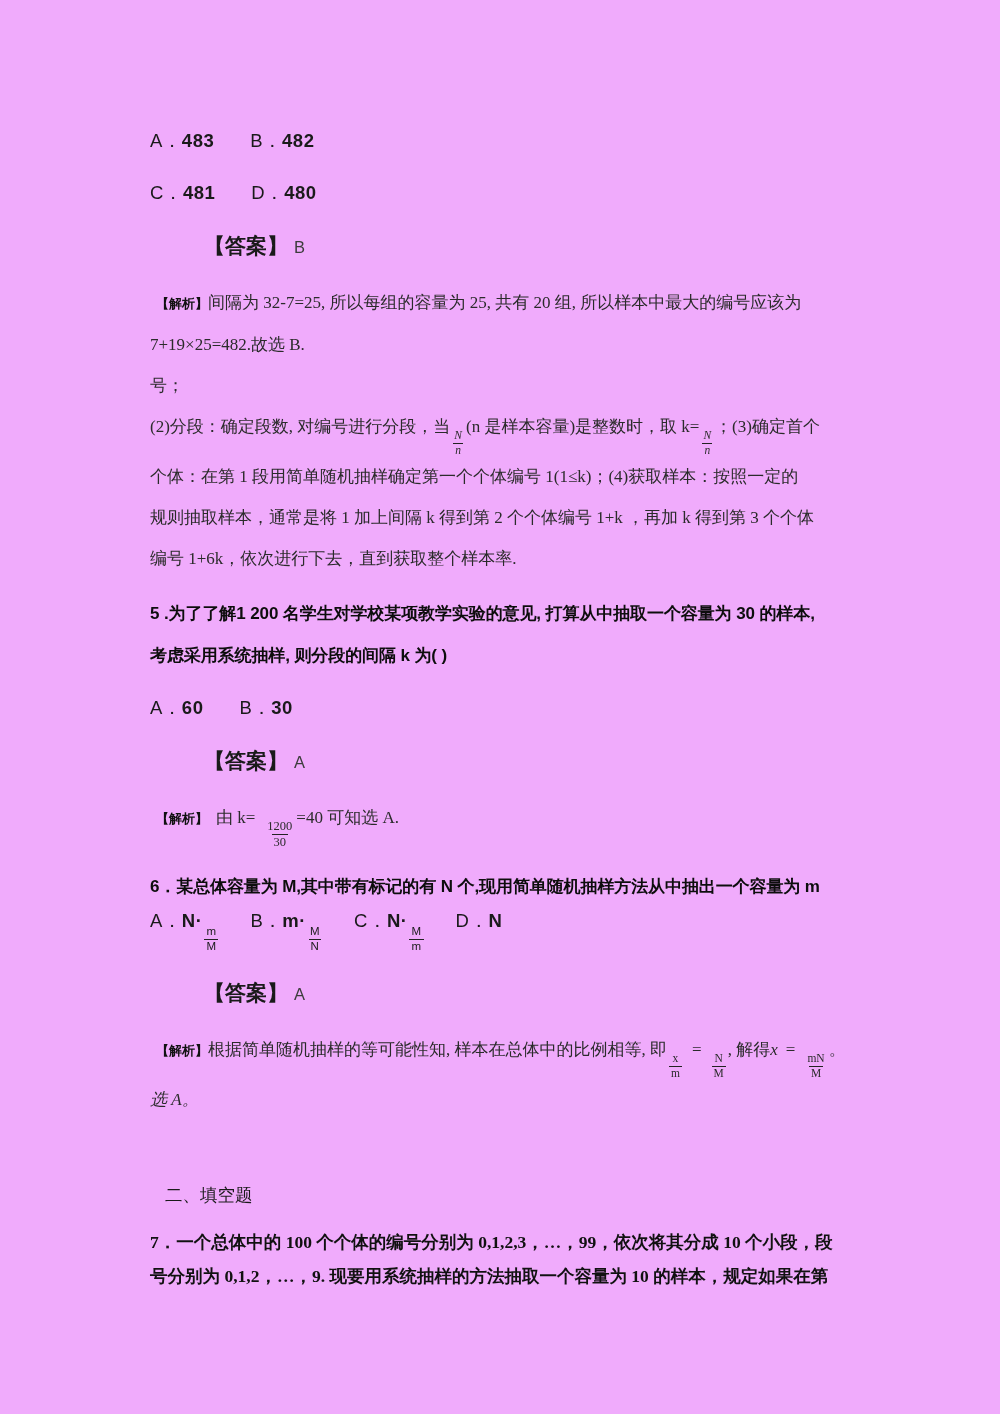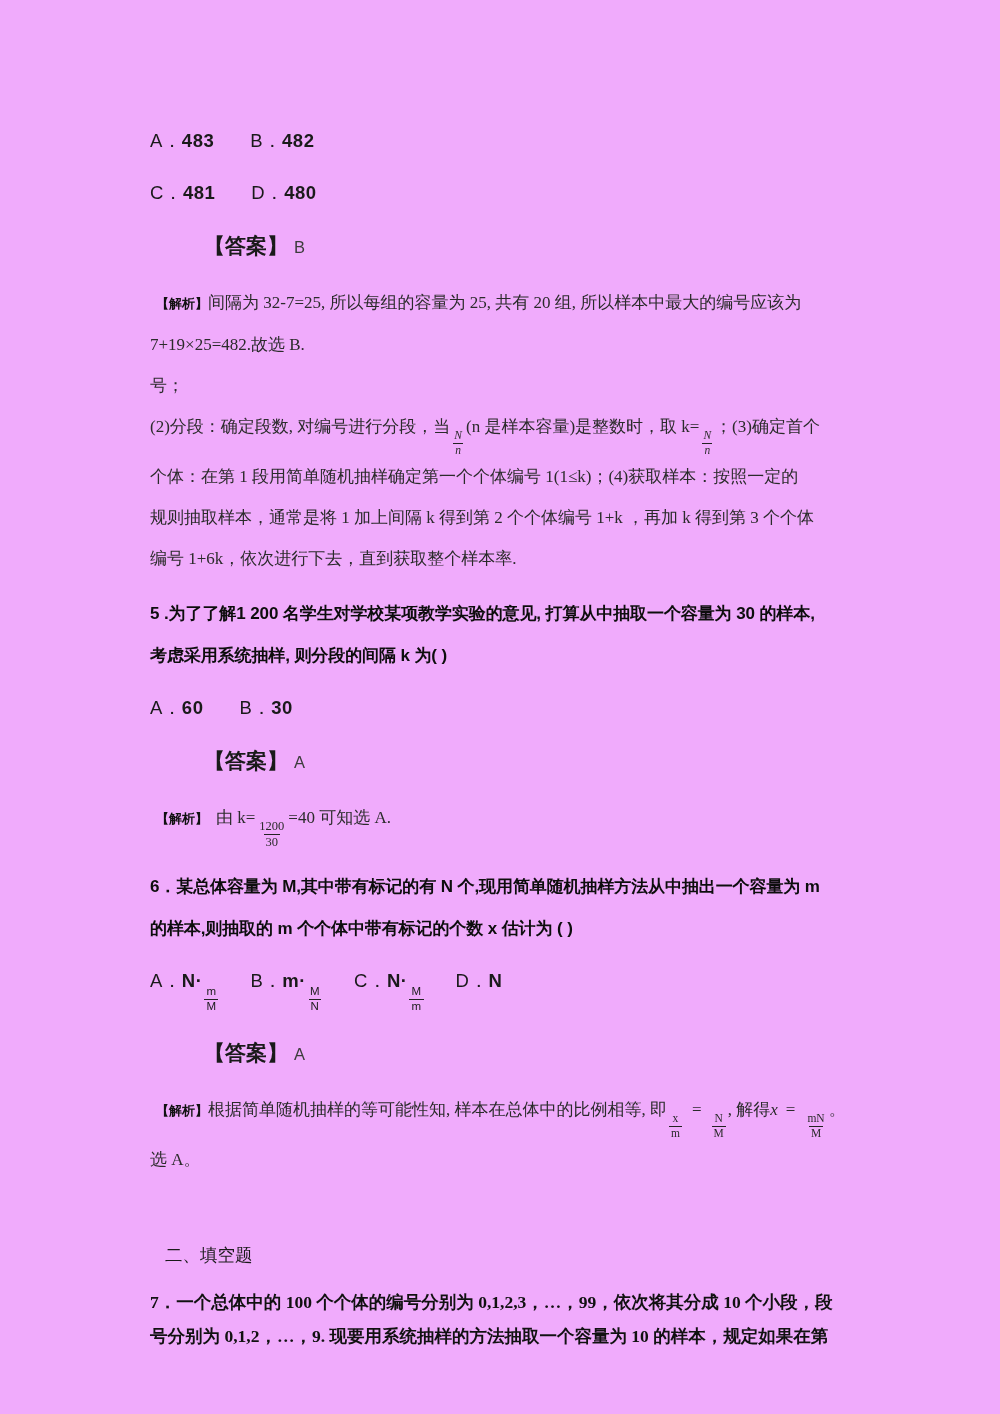--- a/index.html
+++ b/index.html
@@ -119,25 +119,25 @@
   }
   .frac .num {
     font-size: 11.5px;
     padding: 0 2px 1px 2px;
   }
   .frac .den {
     font-size: 11.5px;
     border-top: 1.4px solid #222;
     padding: 1px 2px 0 2px;
   }
-  .frac.big .num, .frac.big .den { font-size: 12.5px; }
+  .frac.big .num, .frac.big .den { font-size: 12.5px; margin-left: 8px; }
   .it { font-style: italic; }
   .mb14 { margin-bottom: 14px; }
   .mb18 { margin-bottom: 18px; }
-  .mb60 { margin-bottom: 60px; }
+  .mb60 { margin-bottom: 60px; font-style: italic; }
   .sp-sm { display:inline-block; width: 8px; }
 </style>
 </head>
 <body>
 
 <div class="page">
   <div class="content">
 
     <div class="opt-row">
       <span class="lbl">A．</span><span class="val">483</span><span class="opt-gap-wide"></span><span class="lbl">B．</span><span class="val">482</span>
@@ -199,23 +199,20 @@
 
     <div class="para indent mb18">
       <span class="para-tag">【解析】</span><span class="sp-sm"></span><span>由 k=</span><span class="frac big">
           <span class="num">1200</span>
           <span class="den">30</span>
         </span><span>=40 可知选 A.</span>
     </div>
 
     <div class="qstem">
       <span>6．某总体容量为 M,其中带有标记的有 N 个,现用简单随机抽样方法从中抽出一个容量为 m</span>
-    </div>
-    <div class="qstem mb18">
-      <span>的样本,则抽取的 m 个个体中带有标记的个数 x 估计为   (     )</span>
     </div>
 
     <div class="opt-row">
       <span class="lbl">A．</span><span class="val">N·</span><span class="frac">
           <span class="num">m</span>
           <span class="den">M</span>
         </span><span class="opt-gap-med"></span><span class="lbl">B．</span><span class="val">m·</span><span class="frac">
           <span class="num">M</span>
           <span class="den">N</span>
         </span><span class="opt-gap-med"></span><span class="lbl">C．</span><span class="val">N·</span><span class="frac">

